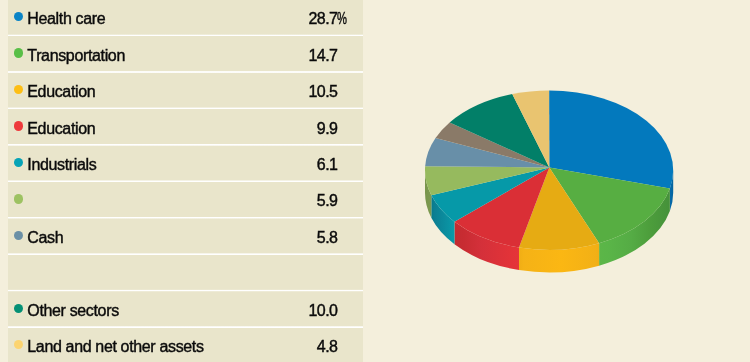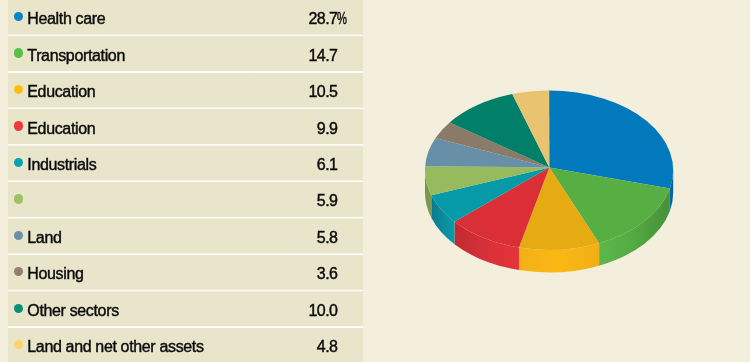--- a/index.html
+++ b/index.html
@@ -72,28 +72,22 @@
         <span class="val" style="top:9.20px">6.1</span>
         <span class="suf" style="top:9.20px"></span>
       </div>
       <div class="legend-row" style="top:182.25px;height:34.55px">
         <span class="bullet" style="background:#9dc262;top:12.05px"></span>
         <span class="val" style="top:9.20px">5.9</span>
         <span class="suf" style="top:9.20px"></span>
       </div>
       <div class="legend-row" style="top:218.70px;height:34.55px">
         <span class="bullet" style="background:#6b90a6;top:12.05px"></span>
-        <span class="lbl" style="top:9.20px">Land</span>
+        <span class="lbl" style="top:9.20px">Cash</span>
         <span class="val" style="top:9.20px">5.8</span>
-        <span class="suf" style="top:9.20px"></span>
-      </div>
-      <div class="legend-row" style="top:255.15px;height:34.55px">
-        <span class="bullet" style="background:#927f6d;top:12.05px"></span>
-        <span class="lbl" style="top:9.20px">Housing</span>
-        <span class="val" style="top:9.20px">3.6</span>
         <span class="suf" style="top:9.20px"></span>
       </div>
       <div class="legend-row" style="top:291.60px;height:34.55px">
         <span class="bullet" style="background:#049074;top:12.05px"></span>
         <span class="lbl" style="top:9.20px">Other sectors</span>
         <span class="val" style="top:9.20px">10.0</span>
         <span class="suf" style="top:9.20px"></span>
       </div>
       <div class="legend-row" style="top:328.05px;height:34.55px">
         <span class="bullet" style="background:#fcd470;top:12.05px"></span>

